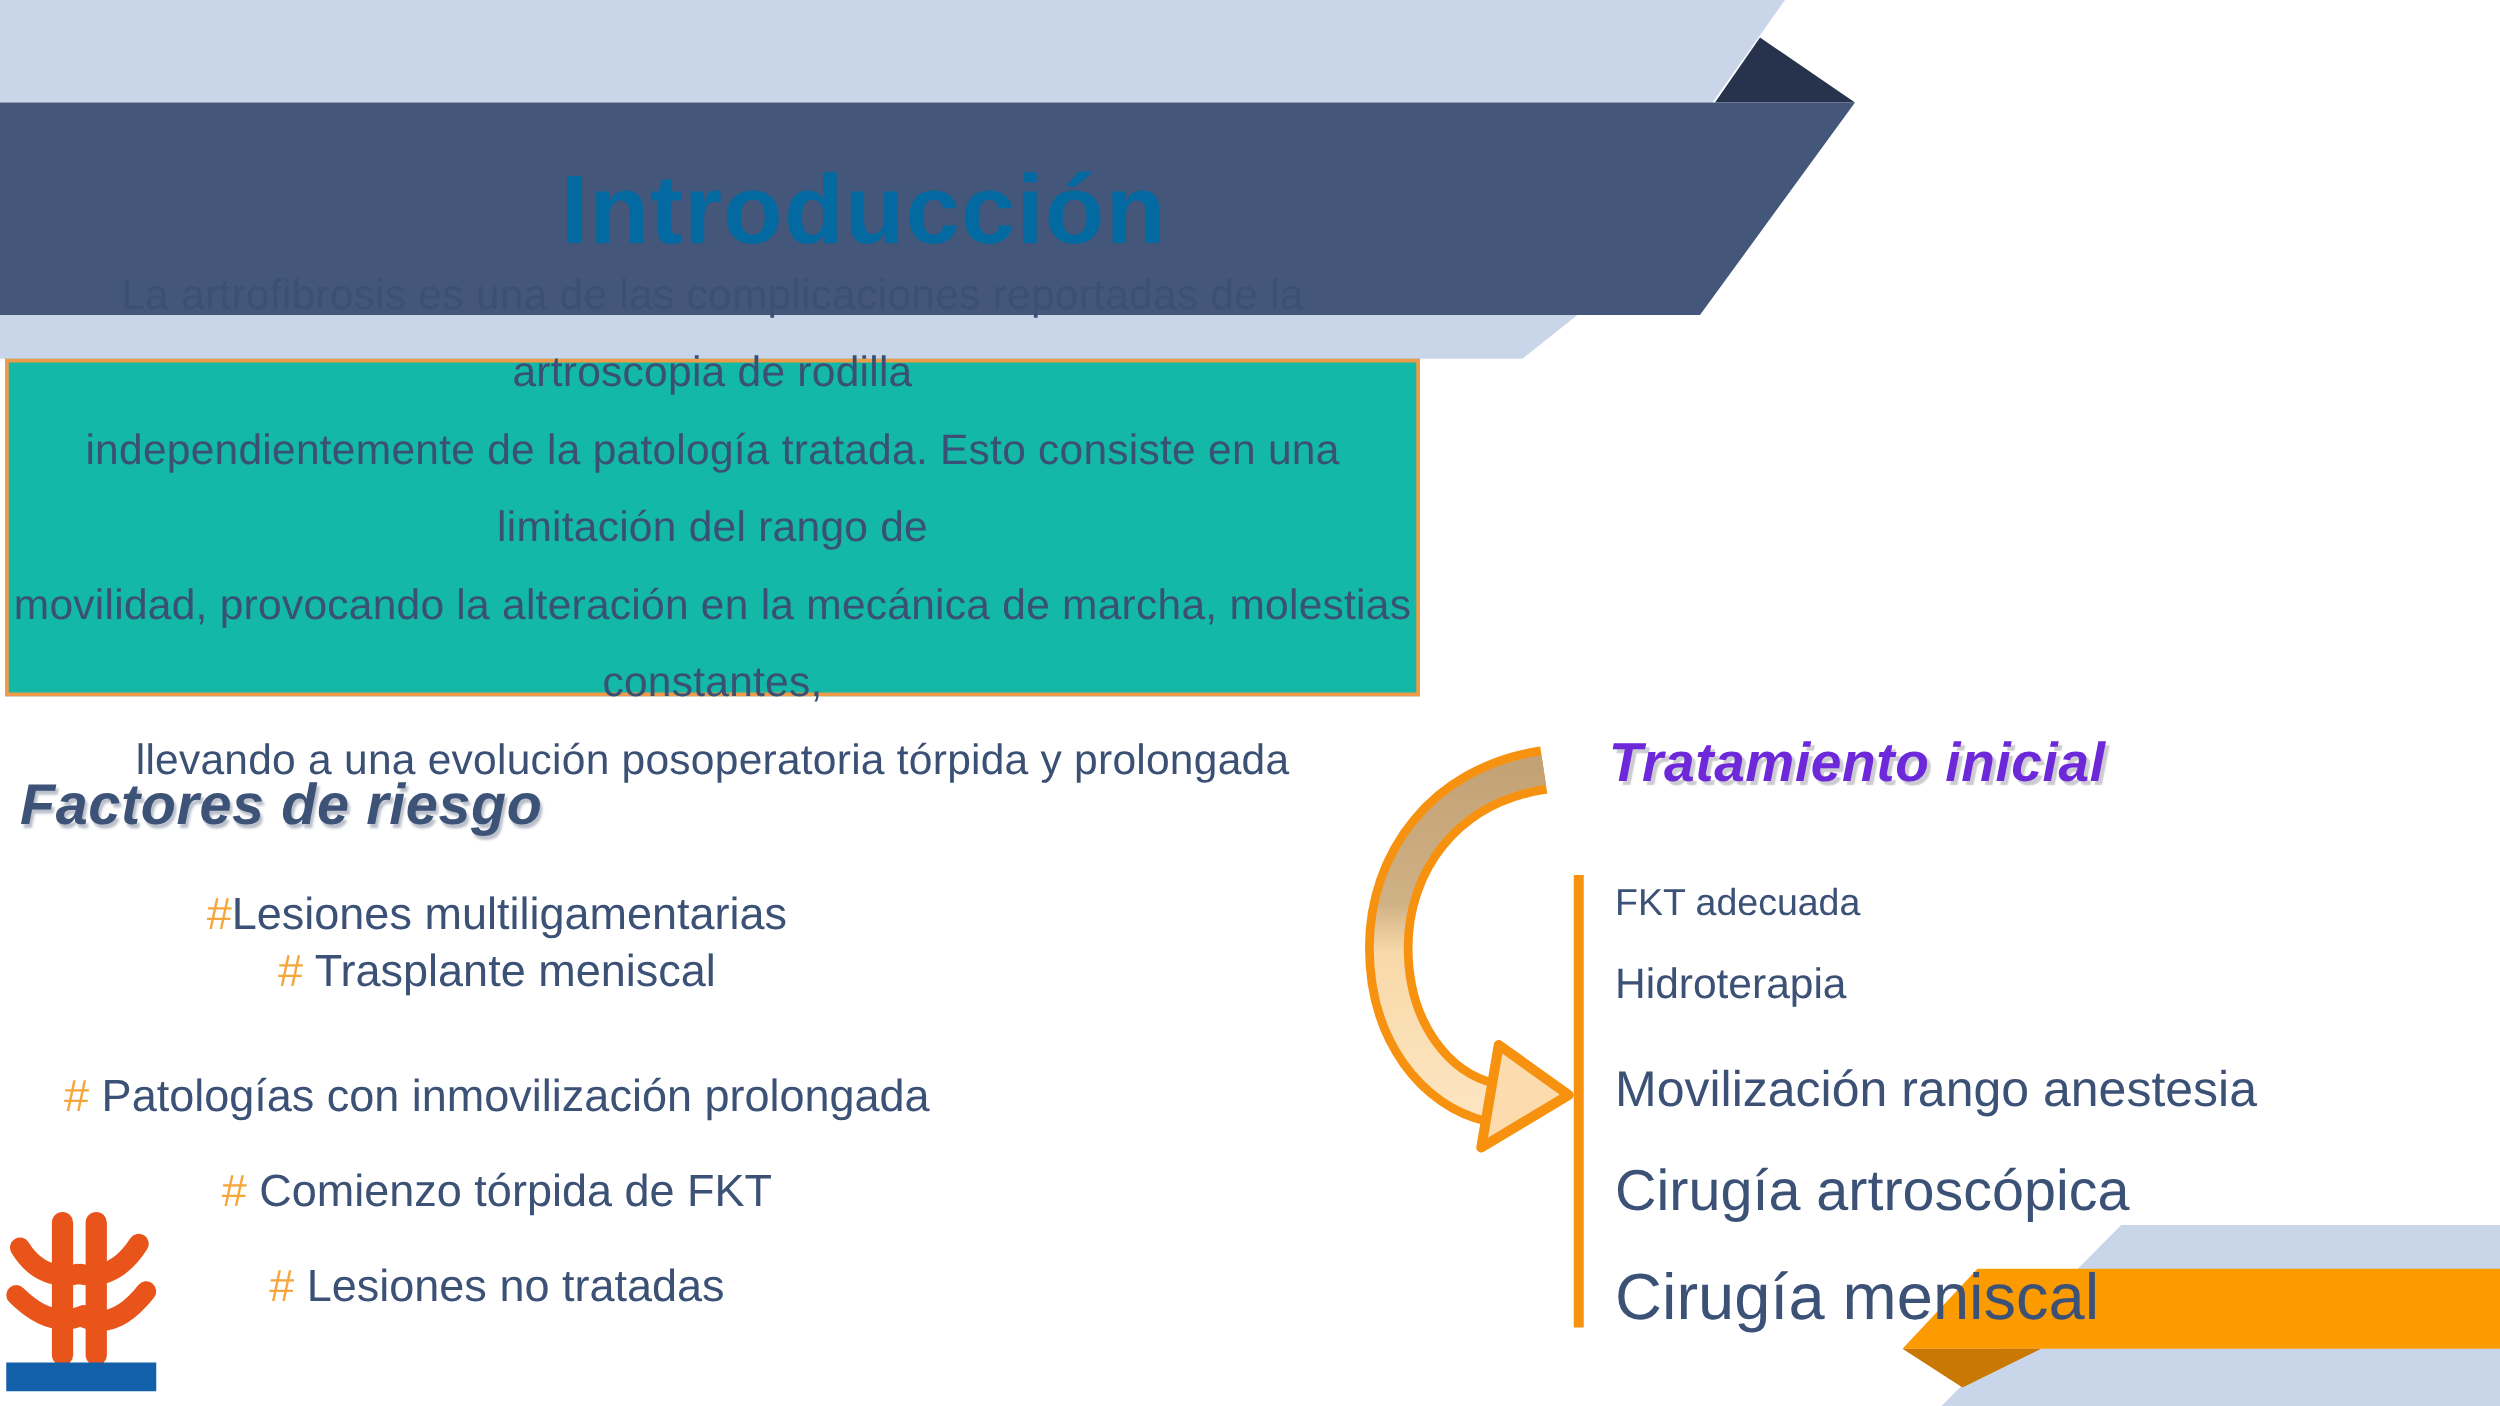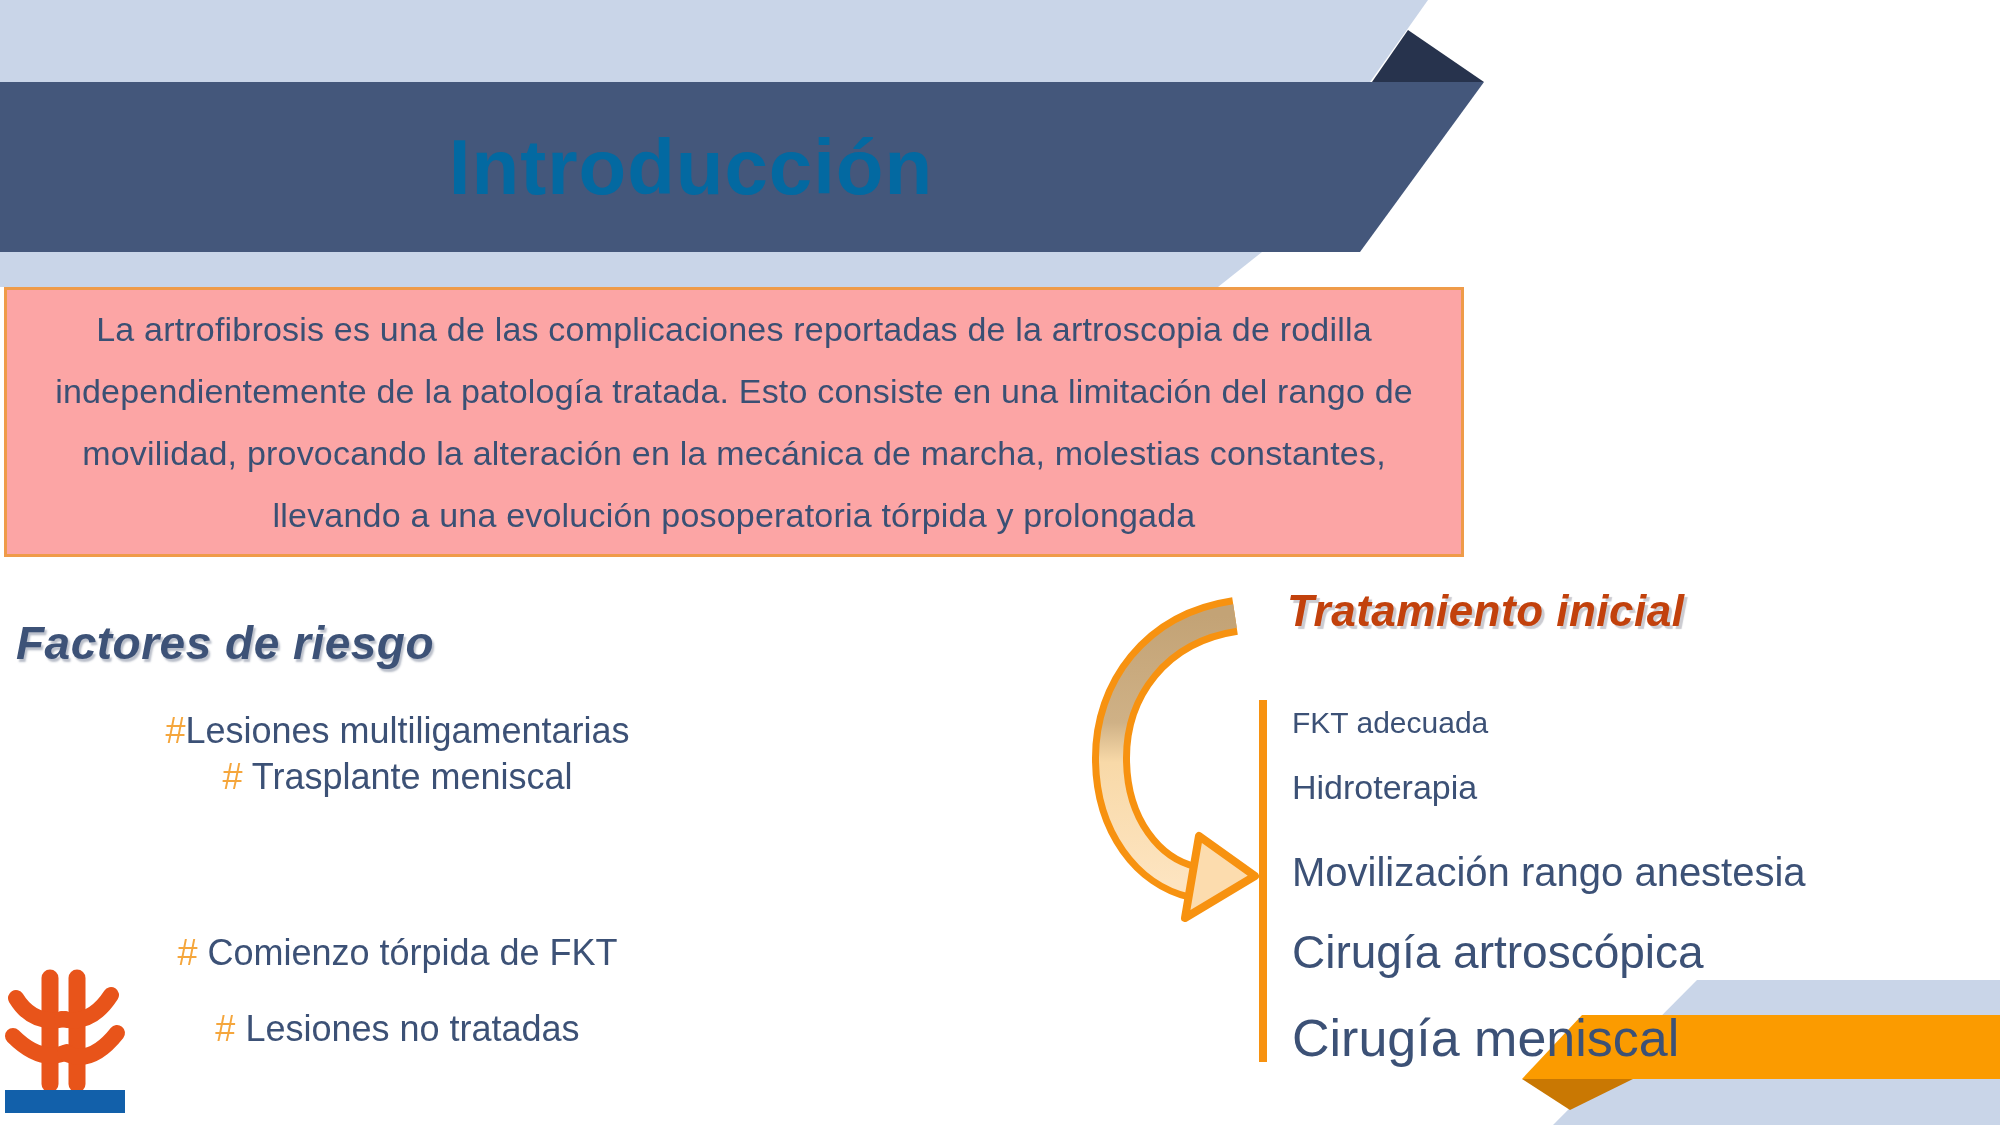--- a/index.html
+++ b/index.html
@@ -9,39 +9,39 @@
   }
   .decor{position:absolute;left:0;top:0;z-index:0;}
   .txt{position:absolute;z-index:2;}
 
   .title{
     left:0;top:82px;width:1382px;height:170px;
     display:flex;align-items:center;justify-content:center;
     font-size:78px;font-weight:bold;color:#0369a1;letter-spacing:1px;
   }
   .introBox{
-    left:4px;top:287px;width:1460px;height:270px;box-sizing:border-box;
-    background:#fca5a5;border:3px solid #ef9b49;
+    left:4px;top:287px;width:1132px;height:270px;box-sizing:border-box;
+    background:#14b8a6;border:3px solid #ef9b49;
     display:flex;flex-direction:column;justify-content:center;
     text-align:center;color:#3a5074;font-size:34px;line-height:62px;letter-spacing:.2px;
   }
   .riskHeading{
     left:16px;top:616px;font-size:46px;font-weight:bold;font-style:italic;color:#3d5277;
     text-shadow:2px 3px 2px rgba(100,110,135,.45);letter-spacing:.5px;
   }
   .risk-item{
     position:absolute;left:0;width:795px;text-align:center;
     font-size:36px;color:#3c5176;line-height:48px;z-index:2;
   }
   .risk-item .hash{color:#f5a63c;}
   .risk-label{white-space:pre-wrap;}
   .ri1{top:707px;} .ri2{top:753px;} .ri3{top:853px;} .ri4{top:929px;} .ri5{top:1005px;}
 
   .treatHeading{
-    left:1287px;top:586px;font-size:44px;font-weight:bold;font-style:italic;color:#c2410c;
+    left:1287px;top:586px;font-size:44px;font-weight:bold;font-style:italic;color:#6d28d9;
     text-shadow:3px 3px 1px rgba(125,125,140,.4);letter-spacing:.5px;
   }
   .treat-item{position:absolute;left:1292px;color:#3c5176;white-space:nowrap;z-index:2;}
   .t1{top:706px;font-size:30px;}
   .t2{top:768px;font-size:34px;}
   .t3{top:850px;font-size:40px;}
   .t4{top:925px;font-size:46px;}
   .t5{top:1008px;font-size:52px;}
 </style>
 </head>
@@ -98,20 +98,21 @@
     <div>La artrofibrosis es una de las complicaciones reportadas de la artroscopia de rodilla</div>
     <div>independientemente de la patología tratada. Esto consiste en una limitación del rango de</div>
     <div>movilidad, provocando la alteración en la mecánica de marcha, molestias constantes,</div>
     <div>llevando a una evolución posoperatoria tórpida y prolongada</div>
   </div>
 
   <div class="txt riskHeading">Factores de riesgo</div>
 
   <div class="risk-item ri1"><span class="hash">#</span><span class="risk-label">Lesiones multiligamentarias</span></div>
   <div class="risk-item ri2"><span class="hash">#</span><span class="risk-label"> Trasplante meniscal</span></div>
+  <div class="risk-item ri3"><span class="hash">#</span><span class="risk-label"> Patologías con inmovilización prolongada</span></div>
   <div class="risk-item ri4"><span class="hash">#</span><span class="risk-label"> Comienzo tórpida de FKT</span></div>
   <div class="risk-item ri5"><span class="hash">#</span><span class="risk-label"> Lesiones no tratadas</span></div>
 
   <div class="txt treatHeading">Tratamiento inicial</div>
 
   <div class="treat-item t1">FKT adecuada</div>
   <div class="treat-item t2">Hidroterapia</div>
   <div class="treat-item t3">Movilización rango anestesia</div>
   <div class="treat-item t4">Cirugía artroscópica</div>
   <div class="treat-item t5">Cirugía meniscal</div>

